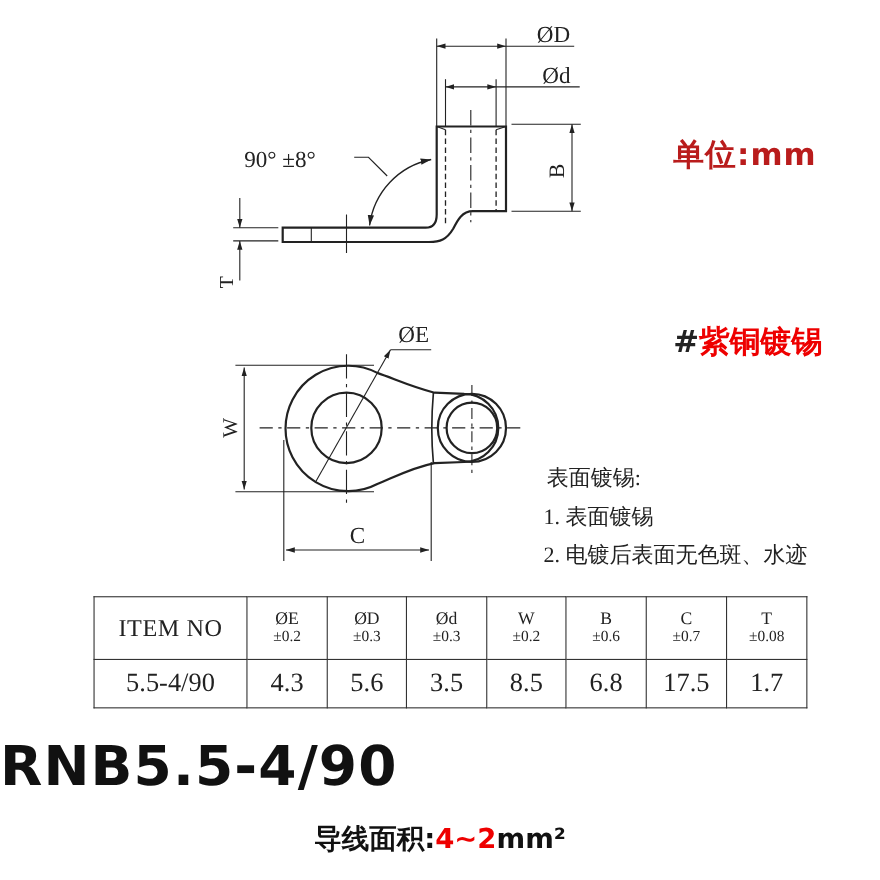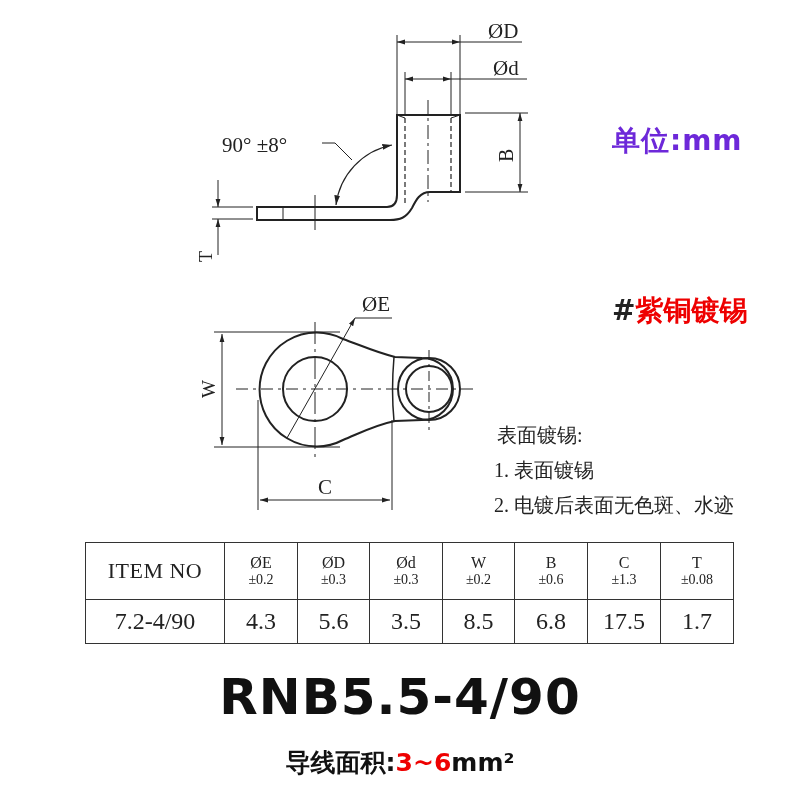--- a/index.html
+++ b/index.html
@@ -1,33 +1,33 @@
 <!DOCTYPE html>
 <html><head>
 <meta charset="utf-8">
 <style>
   html, body { margin:0; padding:0; background:#ffffff; }
   body { width:800px; height:800px; position:relative; overflow:hidden;
          font-family:"Liberation Serif", "DejaVu Serif", serif; color:#1a1a1a; }
   .abs { position:absolute; }
   svg.drawing { position:absolute; left:0; top:0; }
-  .unit-label { left:612px; top:122px; font-family:"DejaVu Sans", sans-serif; font-size:28px; font-weight:bold; color:#6d28d9; letter-spacing:1px; }
+  .unit-label { left:612px; top:122px; font-family:"DejaVu Sans", sans-serif; font-size:28px; font-weight:bold; color:#b91c1c; letter-spacing:1px; }
   .material-label { left:612px; top:292px; font-family:"DejaVu Sans", sans-serif; font-size:28px; font-weight:bold; }
   .material-hash { color:#222; }
   .material-text { color:#ee0000;text-align:right; }
   .req-block { left:494px; top:418px; font-size:20px; line-height:35px; color:#222; }
   .req-title { padding-left:3px; }
   table.spec { position:absolute; left:85px; top:542px; width:648px; border-collapse:collapse; table-layout:fixed; }
   table.spec td { border:1.5px solid #333; text-align:center; padding:0; color:#222; }
   .hdr-row td { height:56px; }
   .val-row td { height:43px; font-size:24px; }
   .item-hdr { font-size:22px; letter-spacing:0.5px; }
   .sym { display:block; font-size:16px; line-height:17px; }
   .tol { display:block; font-size:14px; line-height:17px; }
-  .model { left:0; width:800px; top:668px; text-align:center; font-family:"DejaVu Sans", sans-serif; font-size:50px; font-weight:bold; color:#111; letter-spacing:1px; }
+  .model { left:0; width:800px; top:668px; font-family:"DejaVu Sans", sans-serif; font-size:50px; font-weight:bold; color:#111; letter-spacing:1px; }
   .wire { left:0; width:800px; top:746px; text-align:center; font-family:"DejaVu Sans", sans-serif; font-size:25px; font-weight:bold; color:#111; }
   .wire-red { color:#ee0000; }
 </style>
 </head>
 <body>
 
 <svg class="drawing" width="800" height="540" viewBox="0 0 800 540">
   <defs>
     <marker id="arr" viewBox="0 0 10 10" refX="10" refY="5" markerWidth="8" markerHeight="8" orient="auto-start-reverse">
       <path d="M0,2 L10,5 L0,8 z" fill="#222"></path>
@@ -152,37 +152,37 @@
     <td>
           <span class="sym">W</span>
           <span class="tol">±0.2</span>
         </td>
     <td>
           <span class="sym">B</span>
           <span class="tol">±0.6</span>
         </td>
     <td>
           <span class="sym">C</span>
-          <span class="tol">±1.3</span>
+          <span class="tol">±0.7</span>
         </td>
     <td>
           <span class="sym">T</span>
           <span class="tol">±0.08</span>
         </td>
   </tr>
   <tr class="val-row">
-    <td>7.2-4/90</td>
+    <td>5.5-4/90</td>
     <td>4.3</td>
     <td>5.6</td>
     <td>3.5</td>
     <td>8.5</td>
     <td>6.8</td>
     <td>17.5</td>
     <td>1.7</td>
   </tr>
 </tbody>
   </table>
 
 <div class="abs model">RNB5.5-4/90</div>
 
 <div class="abs wire">
-  <span>导线面积:</span><span class="wire-red">3~6</span><span>mm²</span>
+  <span>导线面积:</span><span class="wire-red">4~2</span><span>mm²</span>
 </div>
 
 </body></html>

